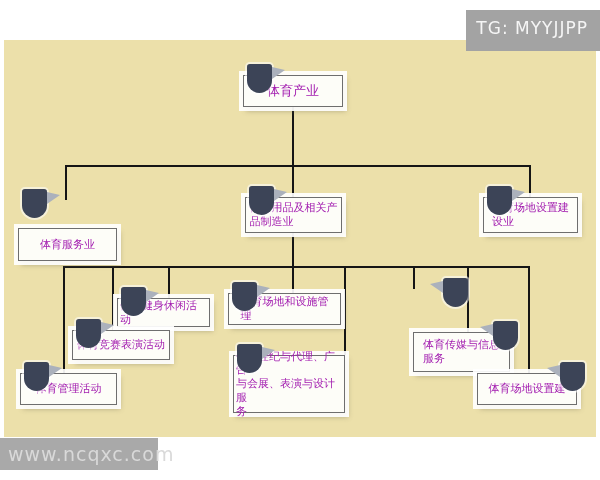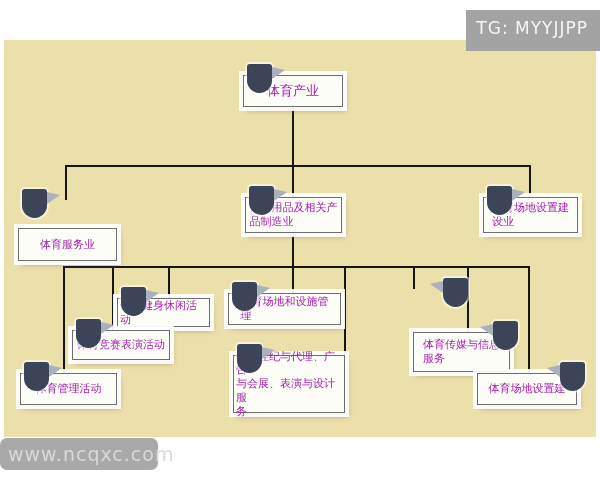--- a/index.html
+++ b/index.html
@@ -2,21 +2,21 @@
 <html><head>
 <meta charset="utf-8">
 <style>
   html,body{margin:0;padding:0;}
   body{font-family:"DejaVu Sans","Liberation Sans",sans-serif;background:#ffffff;}
   #stage{position:relative;width:600px;height:480px;background:#ffffff;overflow:hidden;}
   #canvas{position:absolute;left:4px;top:40px;width:592px;height:397px;background:#ece0aa;}
   .wm-top{position:absolute;top:10px;right:0;height:36px;line-height:27px;
           padding:5px 12px 0 10px;background:#a3a3a3;color:#f5f5f5;font-size:17px;letter-spacing:1px;}
   .wm-bottom{position:absolute;left:0;top:438px;width:150px;height:32px;line-height:32px;
-          padding-left:8px;background:#a9a9a9;color:#d9d9d9;font-size:19px;letter-spacing:1px;border-radius:7px;}
+          padding-left:8px;background:#a9a9a9;color:#d9d9d9;font-size:19px;letter-spacing:1px;}
   .seg{position:absolute;background:#151515;}
   .seg.h{height:2px;}
   .seg.v{width:2px;}
   .node{position:absolute;background:#fdfdf8;border:1px solid #6e6e6e;
         box-shadow:0 0 0 4px rgba(255,255,255,0.92),3px 4px 5px rgba(110,105,80,0.45);
         display:flex;align-items:center;justify-content:center;box-sizing:border-box;}
   .node-label{white-space:pre-line;text-align:left;font-size:11px;font-weight:400;
         color:#a21caf;line-height:1.25;padding:1px 2px;}
   .node-label.root{font-size:13px;}
   .nicon{position:absolute;width:25px;height:29px;background:#3c4457;

